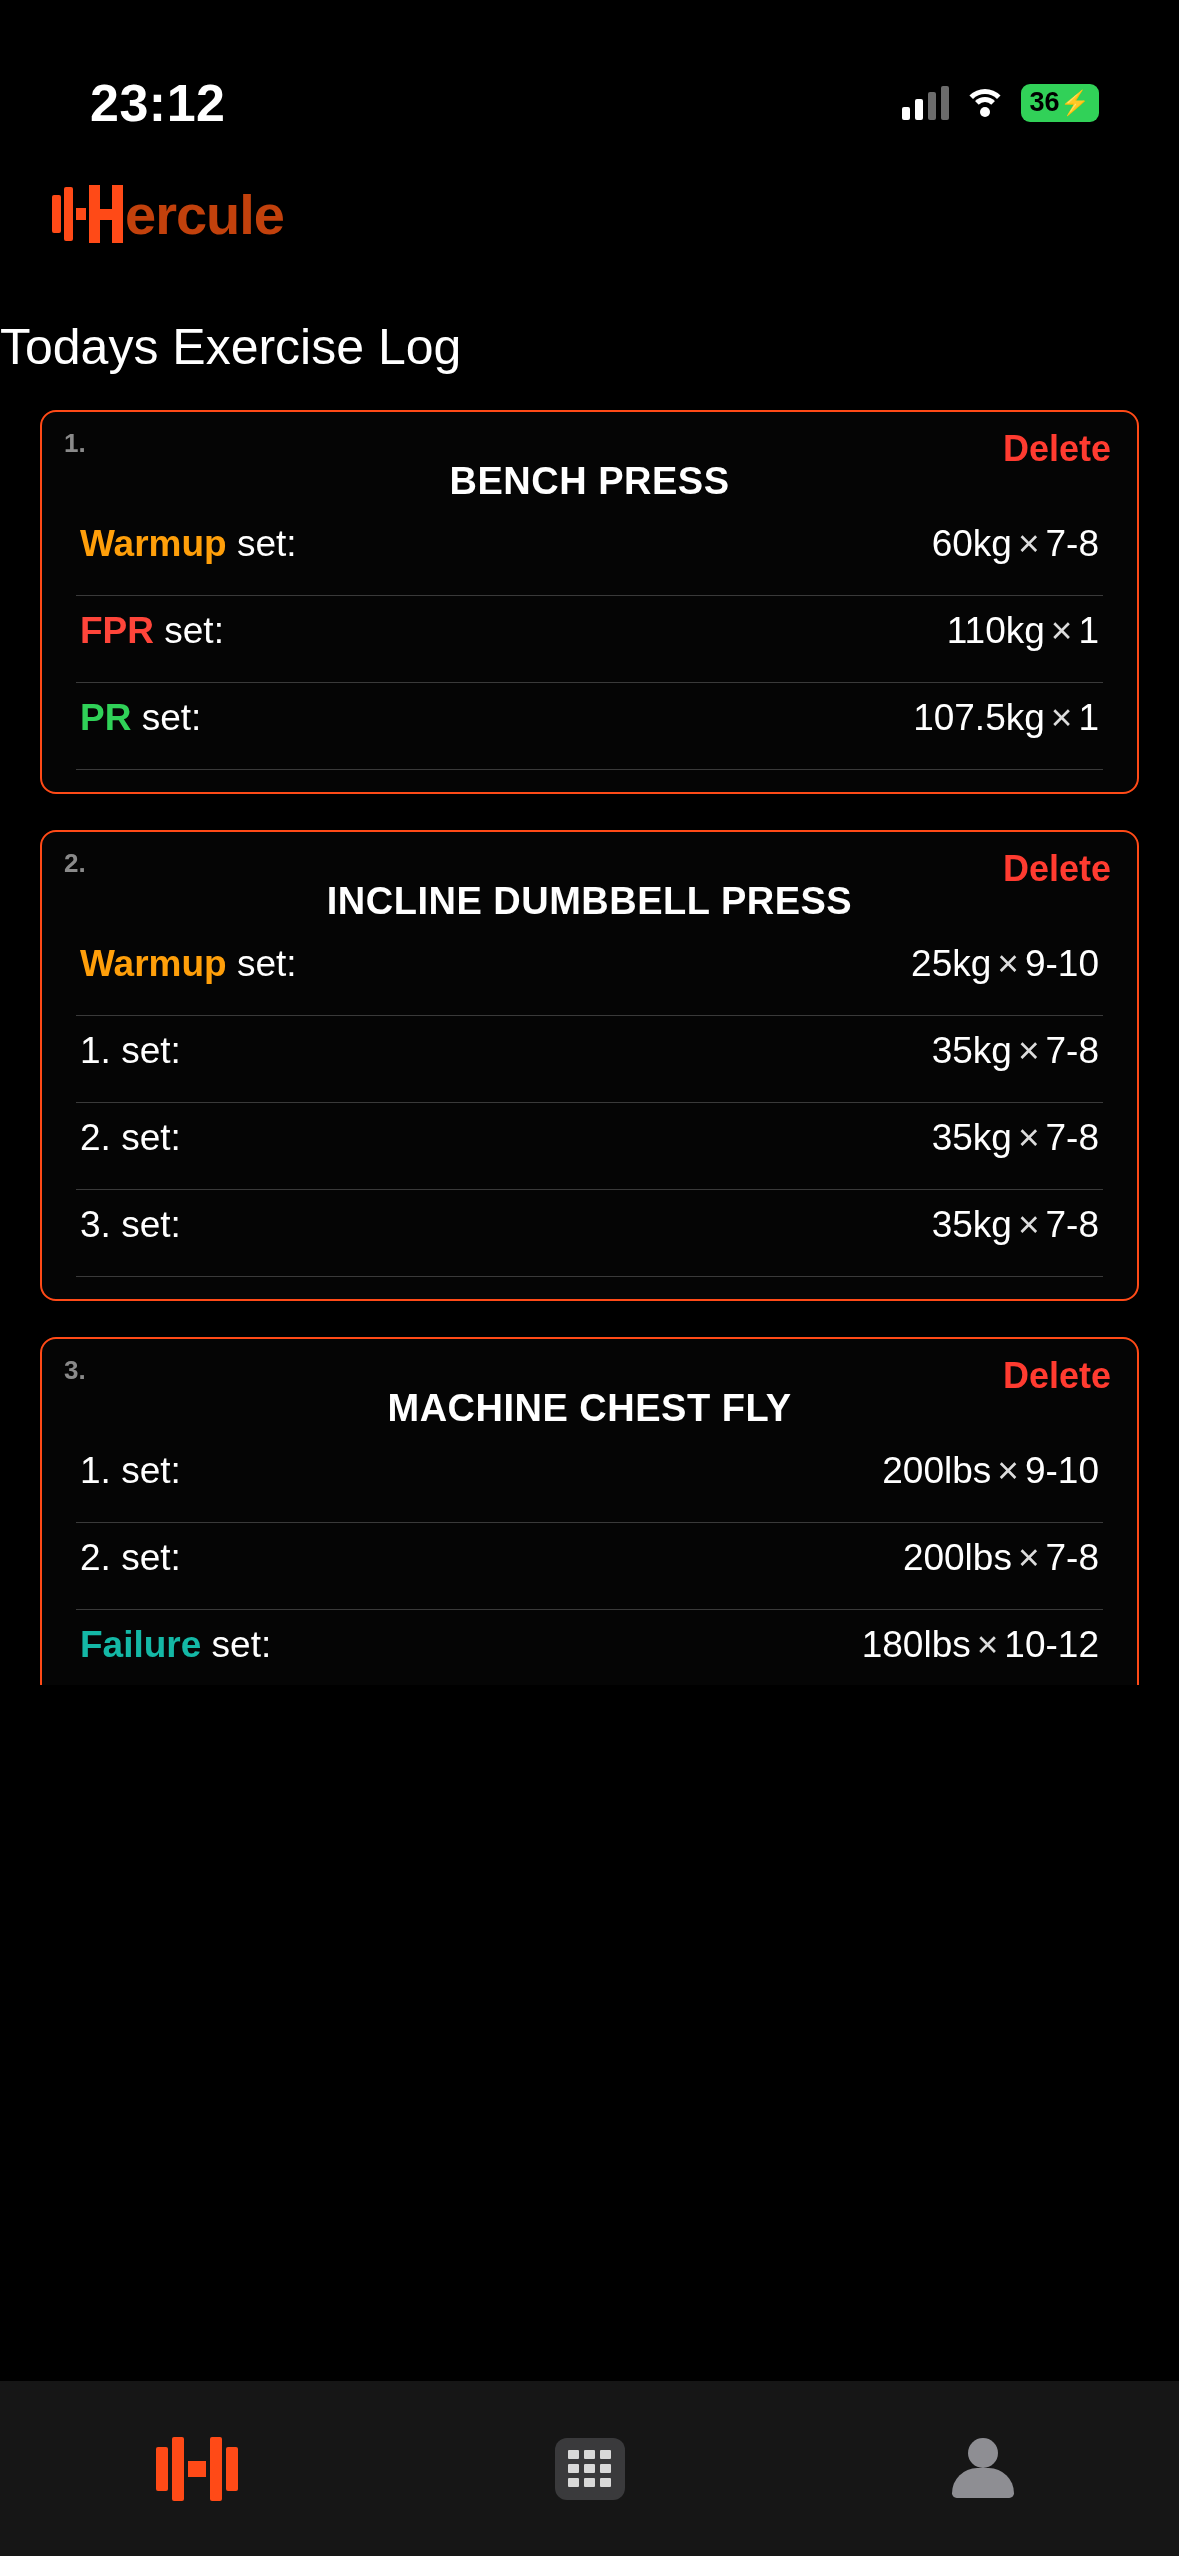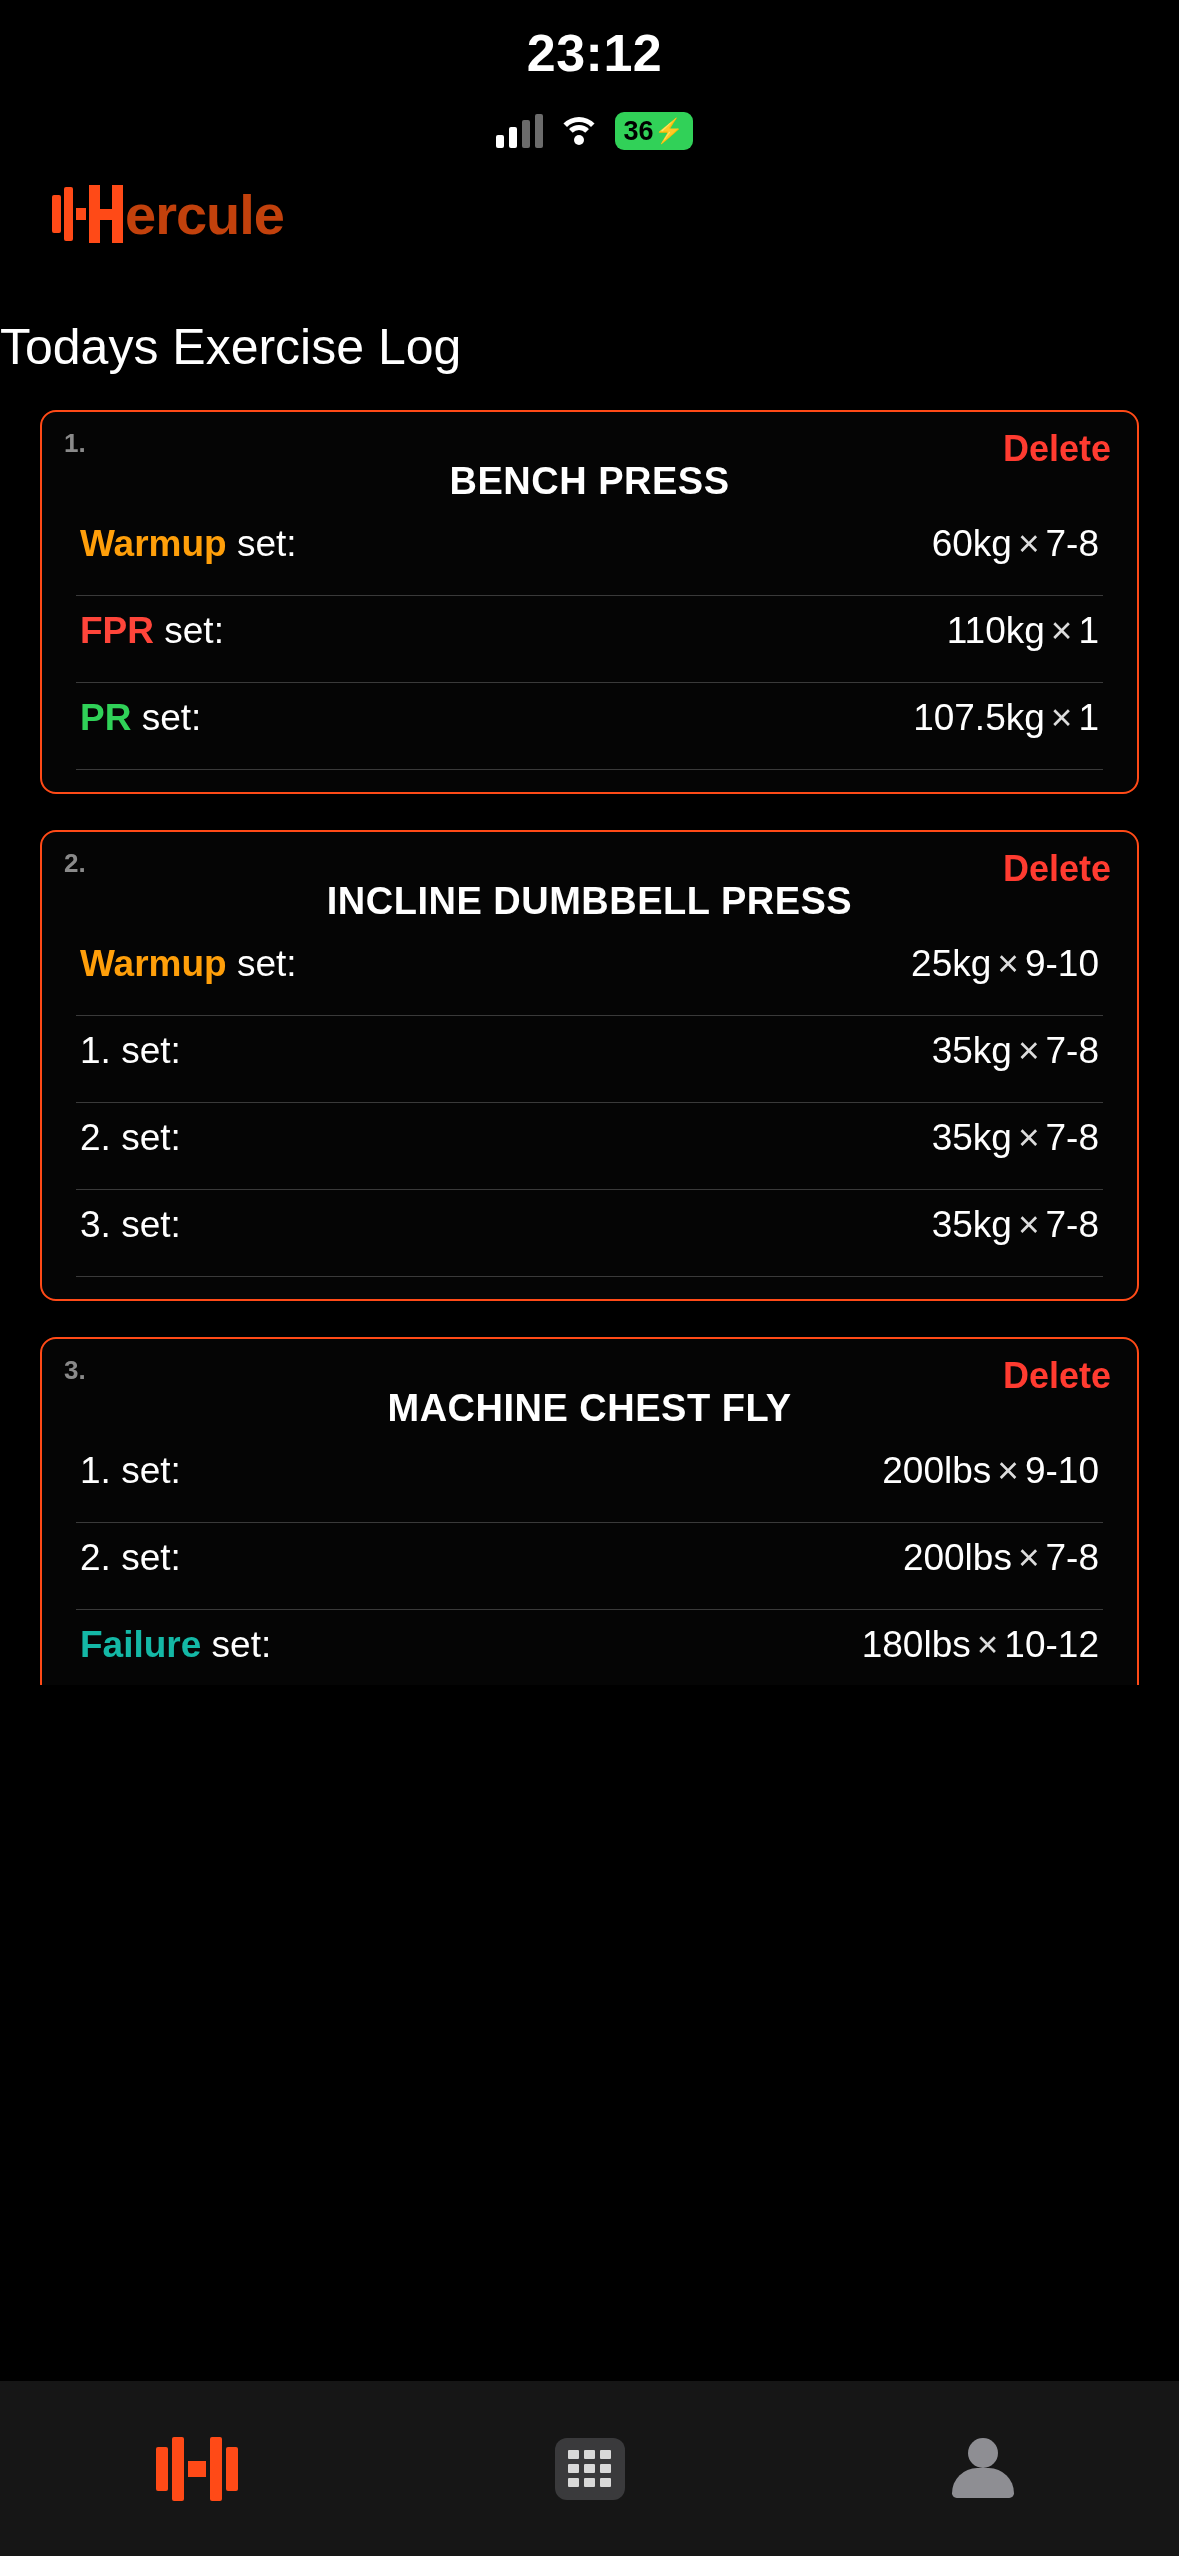--- a/index.html
+++ b/index.html
@@ -10,22 +10,21 @@
     overflow: hidden;
   }
   .phone { position: relative; width: 1179px; height: 2556px; background: #000; }
 
   
   .statusbar {
     height: 150px;
     display: flex;
     align-items: center;
     justify-content: space-between;
-    padding: 23px 80px 0 90px;
-    flex-direction: column;
+    padding: 55px 80px 0 90px;
   }
   .clock {
     color: #fff;
     font-size: 52px;
     font-weight: bold;
     letter-spacing: 0.5px;
   }
   .status-right { display: flex; align-items: center; gap: 14px; }
   .bars { display: flex; align-items: flex-end; gap: 5px; height: 34px; }
   .bars i { display: block; width: 8px; background: #fff; border-radius: 2px; }

